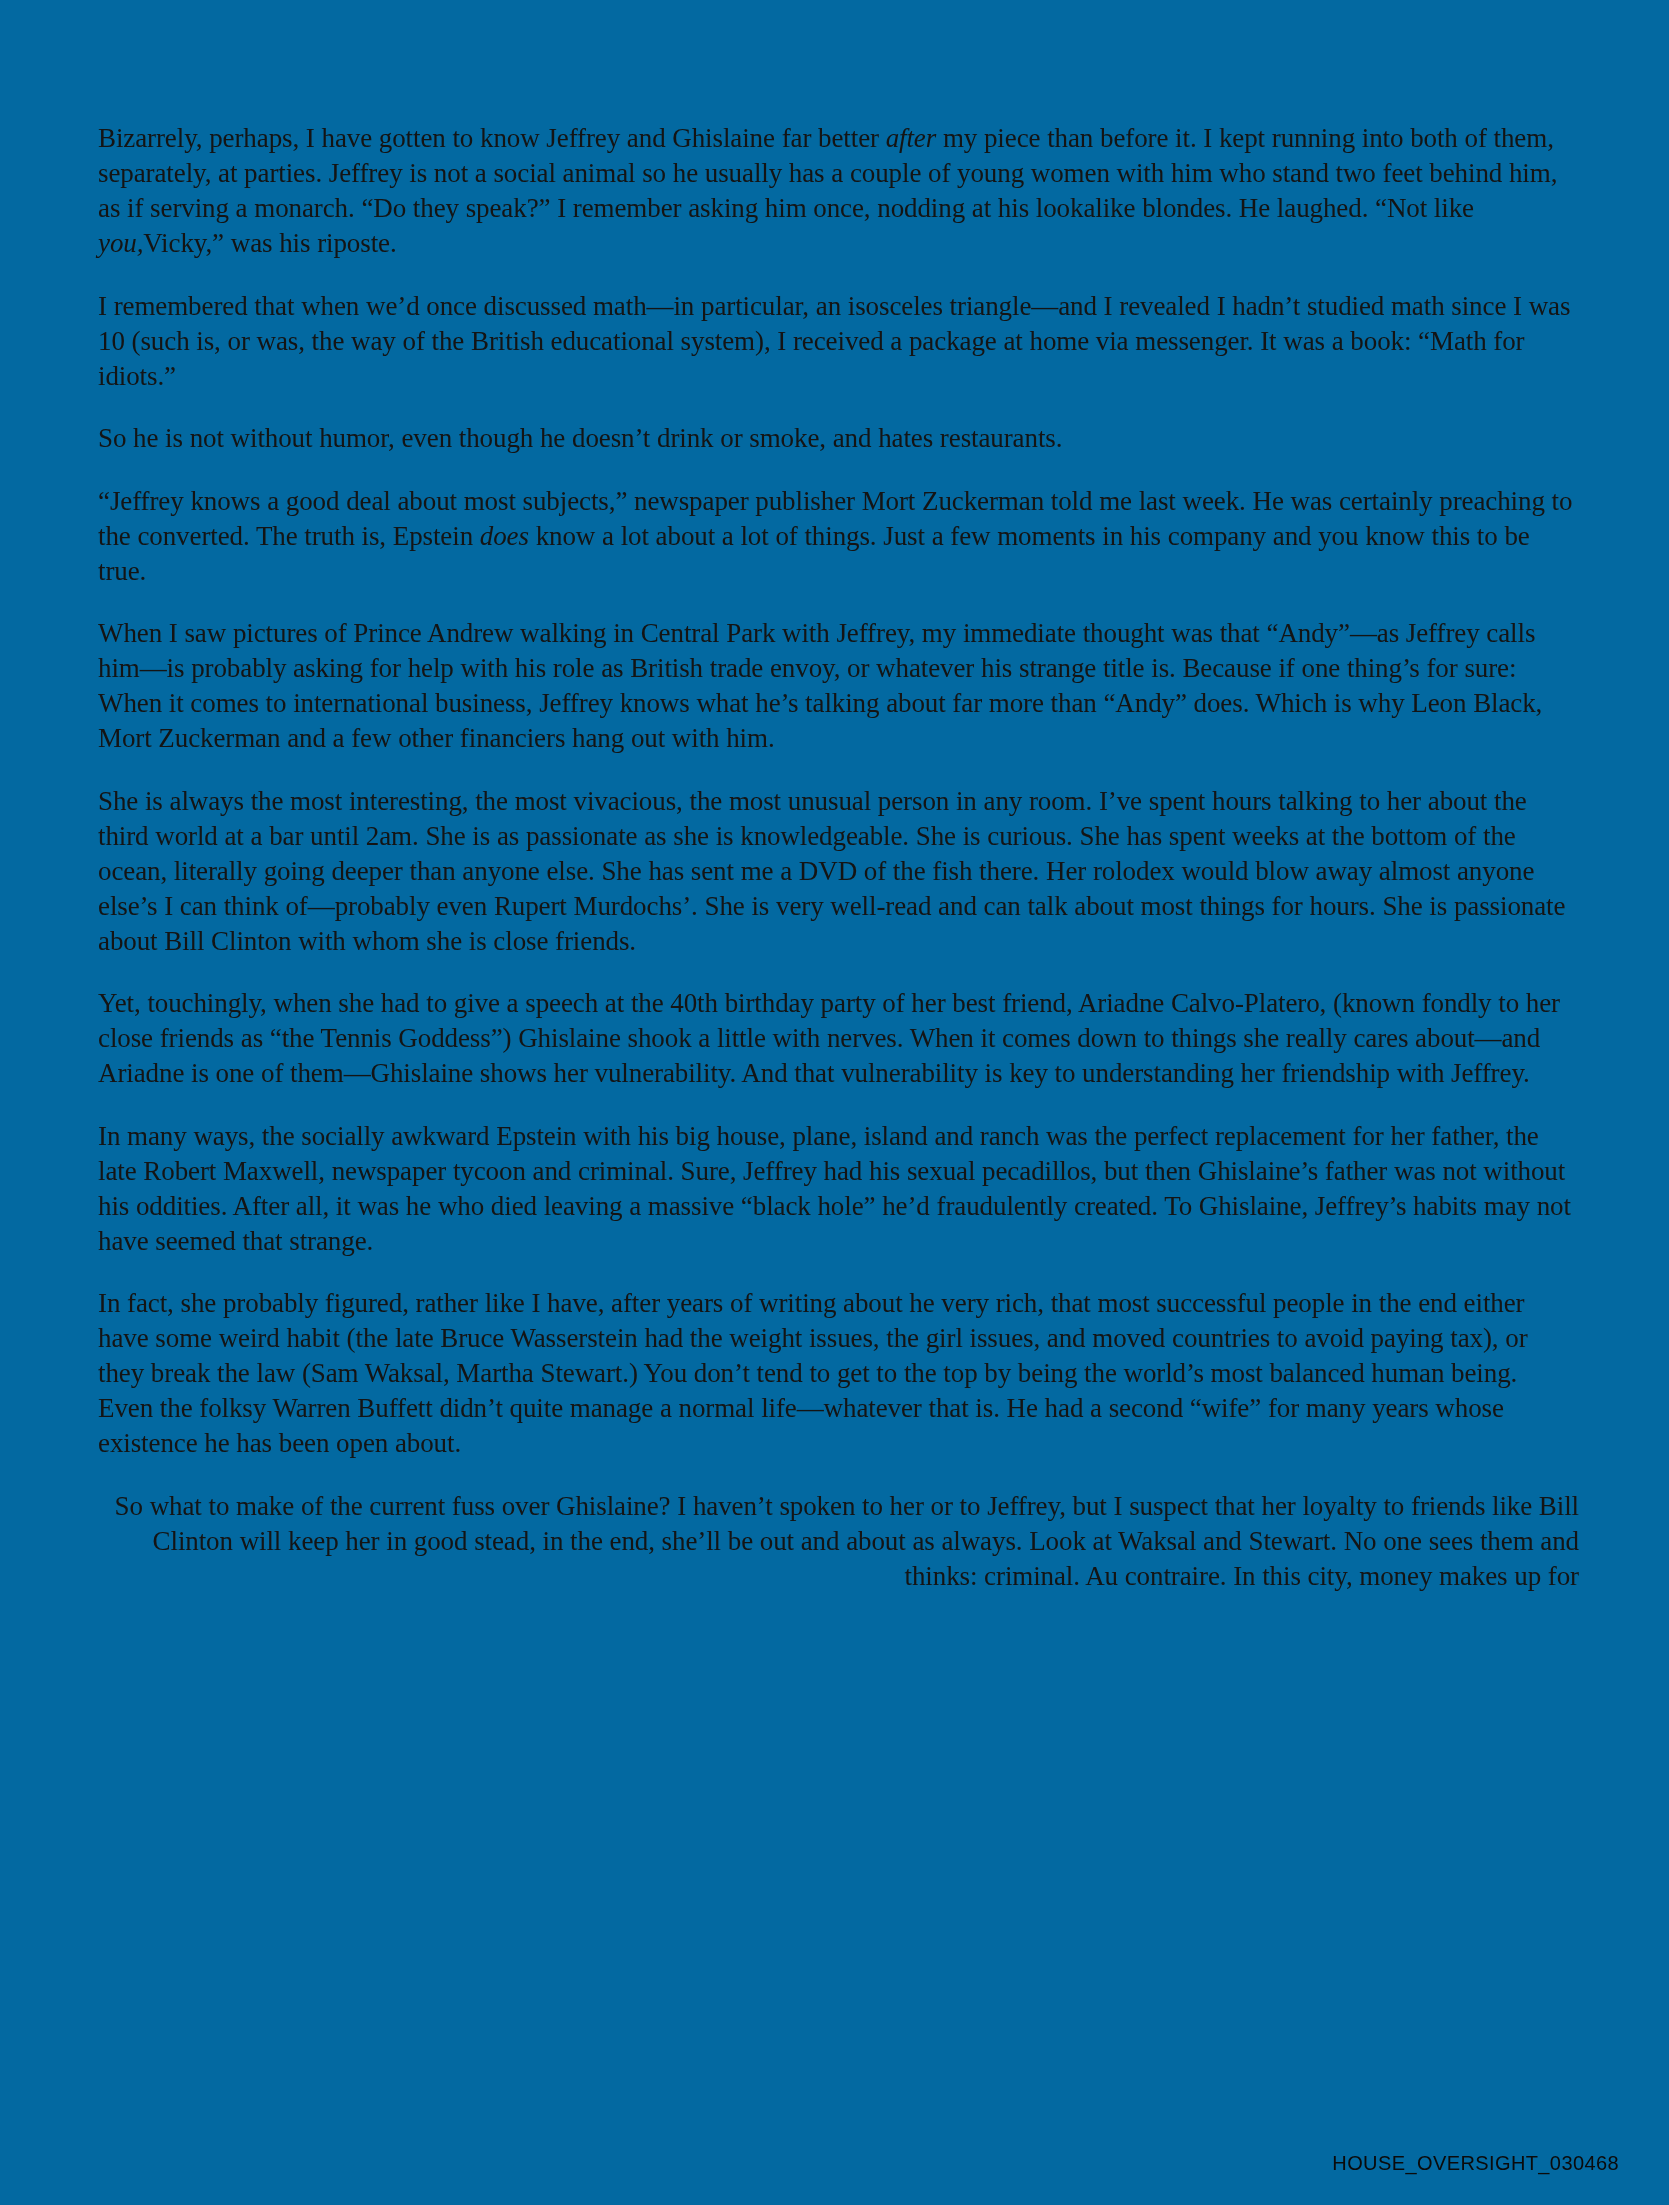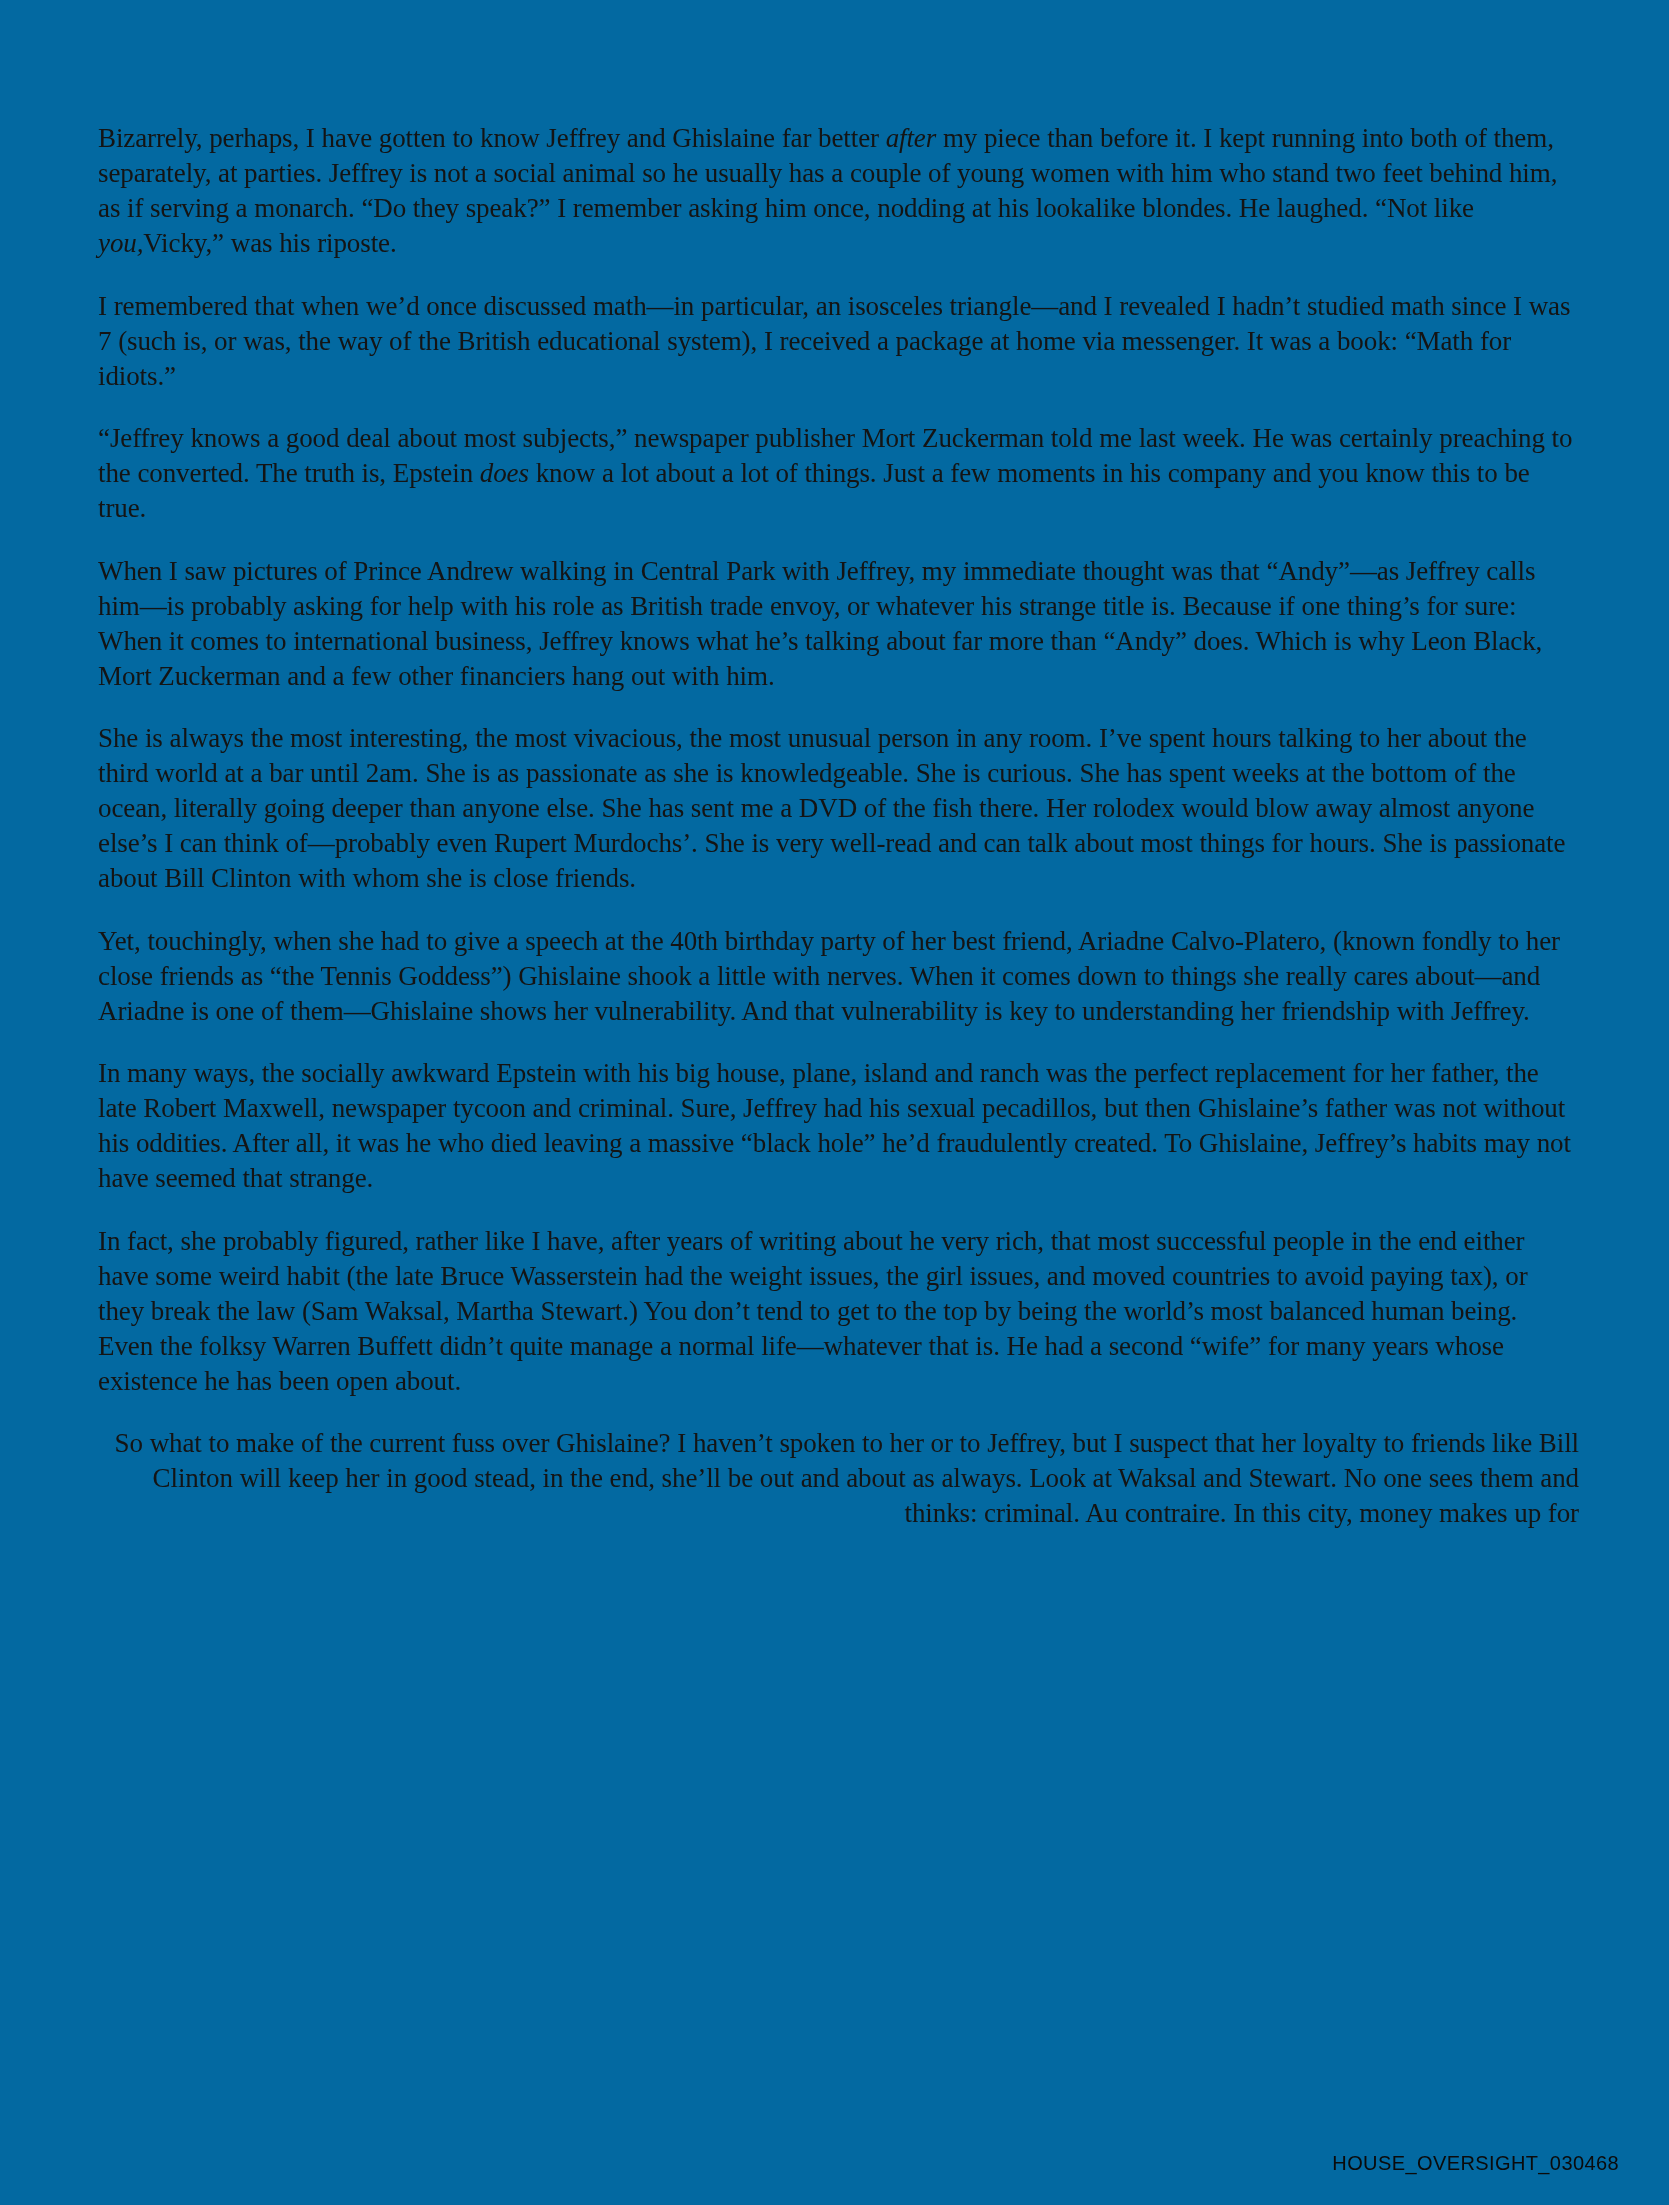--- a/index.html
+++ b/index.html
@@ -51,21 +51,22 @@
     white-space: nowrap;
   }
 </style>
 </head>
 <body>
 
 <div class="page">
 
   <div class="article-body">
     <p class="para">Bizarrely, perhaps, I have gotten to know Jeffrey and Ghislaine far better <em>after</em> my piece than before it. I kept running into both of them, separately, at parties. Jeffrey is not a social animal so he usually has a couple of young women with him who stand two feet behind him, as if serving a monarch. “Do they speak?” I remember asking him once, nodding at his lookalike blondes. He laughed. “Not like <em>you,</em>Vicky,” was his riposte.</p>
-    <p class="para">I remembered that when we’d once discussed math—in particular, an isosceles triangle—and I revealed I hadn’t studied math since I was 7 (such is, or was, the way of the British educational system), I received a package at home via messenger. It was a book: “Math for idiots.”</p>
+    <p class="para">I remembered that when we’d once discussed math—in particular, an isosceles triangle—and I revealed I hadn’t studied math since I was 10 (such is, or was, the way of the British educational system), I received a package at home via messenger. It was a book: “Math for idiots.”</p>
+    <p class="para">So he is not without humor, even though he doesn’t drink or smoke, and hates restaurants.</p>
     <p class="para">“Jeffrey knows a good deal about most subjects,” newspaper publisher Mort Zuckerman told me last week. He was certainly preaching to the converted. The truth is, Epstein <em>does</em> know a lot about a lot of things. Just a few moments in his company and you know this to be true.</p>
     <p class="para">When I saw pictures of Prince Andrew walking in Central Park with Jeffrey, my immediate thought was that “Andy”—as Jeffrey calls him—is probably asking for help with his role as British trade envoy, or whatever his strange title is. Because if one thing’s for sure: When it comes to international business, Jeffrey knows what he’s talking about far more than “Andy” does. Which is why Leon Black, Mort Zuckerman and a few other financiers hang out with him.</p>
     <p class="para">She is always the most interesting, the most vivacious, the most unusual person in any room. I’ve spent hours talking to her about the third world at a bar until 2am. She is as passionate as she is knowledgeable. She is curious. She has spent weeks at the bottom of the ocean, literally going deeper than anyone else. She has sent me a DVD of the fish there. Her rolodex would blow away almost anyone else’s I can think of—probably even Rupert Murdochs’. She is very well-read and can talk about most things for hours. She is passionate about Bill Clinton with whom she is close friends.</p>
     <p class="para">Yet, touchingly, when she had to give a speech at the 40th birthday party of her best friend, Ariadne Calvo-Platero, (known fondly to her close friends as “the Tennis Goddess”) Ghislaine shook a little with nerves. When it comes down to things she really cares about—and Ariadne is one of them—Ghislaine shows her vulnerability. And that vulnerability is key to understanding her friendship with Jeffrey.</p>
     <p class="para">In many ways, the socially awkward Epstein with his big house, plane, island and ranch was the perfect replacement for her father, the late Robert Maxwell, newspaper tycoon and criminal. Sure, Jeffrey had his sexual pecadillos, but then Ghislaine’s father was not without his oddities. After all, it was he who died leaving a massive “black hole” he’d fraudulently created. To Ghislaine, Jeffrey’s habits may not have seemed that strange.</p>
     <p class="para">In fact, she probably figured, rather like I have, after years of writing about he very rich, that most successful people in the end either have some weird habit (the late Bruce Wasserstein had the weight issues, the girl issues, and moved countries to avoid paying tax), or they break the law (Sam Waksal, Martha Stewart.) You don’t tend to get to the top by being the world’s most balanced human being. Even the folksy Warren Buffett didn’t quite manage a normal life—whatever that is. He had a second “wife” for many years whose existence he has been open about.</p>
     <p class="para">So what to make of the current fuss over Ghislaine? I haven’t spoken to her or to Jeffrey, but I suspect that her loyalty to friends like Bill Clinton will keep her in good stead, in the end, she’ll be out and about as always. Look at Waksal and Stewart. No one sees them and thinks: criminal. Au contraire. In this city, money makes up for</p>
   </div>
 
   <div class="footer-stamp">HOUSE_OVERSIGHT_030468</div>

